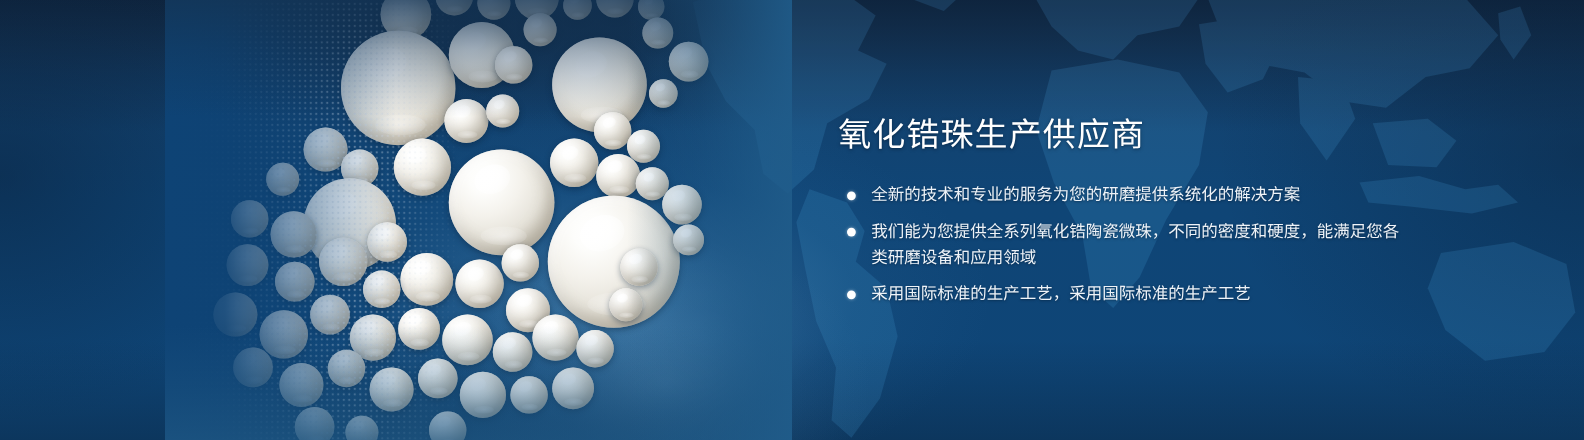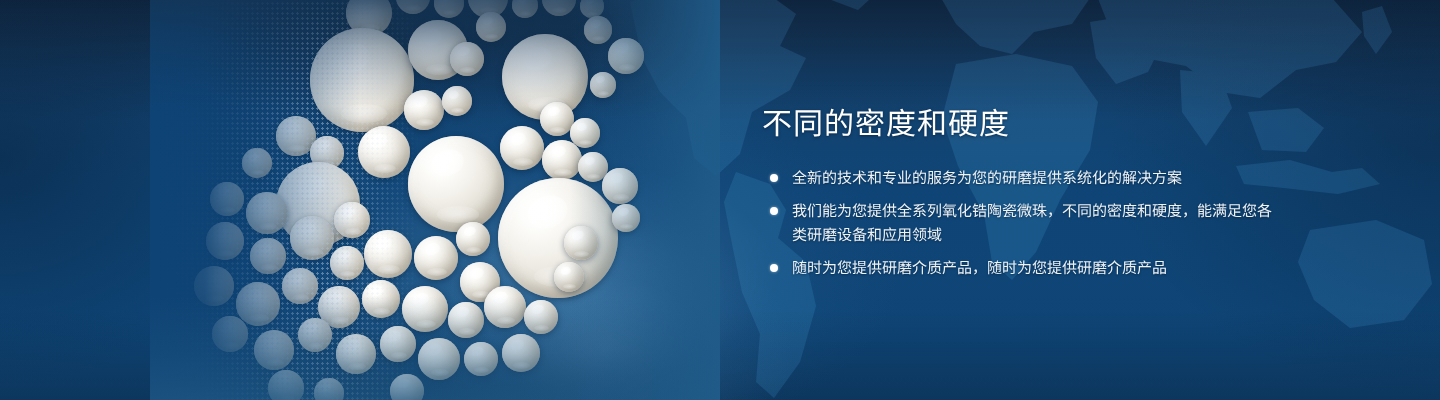--- a/index.html
+++ b/index.html
@@ -291,31 +291,31 @@
     </div>
 
     <div class="halftone"></div>
     <div class="beadfade-l"></div>
     <div class="beadfade-t"></div>
     <div class="beadfade-b"></div>
     <div class="beadfade-r"></div>
   </div>
 
   <div class="copy">
-    <h1 class="headline">不同的密度和硬度</h1>
+    <h1 class="headline">氧化锆珠生产供应商</h1>
 
     <ul class="bullets">
       <li class="bullet">
         <span class="dot"></span>
         <span>全新的技术和专业的服务为您的研磨提供系统化的解决方案</span>
       </li>
       <li class="bullet">
         <span class="dot"></span>
         <span>我们能为您提供全系列氧化锆陶瓷微珠，不同的密度和硬度，能满足您各类研磨设备和应用领域</span>
       </li>
       <li class="bullet">
         <span class="dot"></span>
-        <span>随时为您提供研磨介质产品，随时为您提供研磨介质产品</span>
+        <span>采用国际标准的生产工艺，采用国际标准的生产工艺</span>
       </li>
     </ul>
   </div>
 
 </div>
 
 </body></html>

